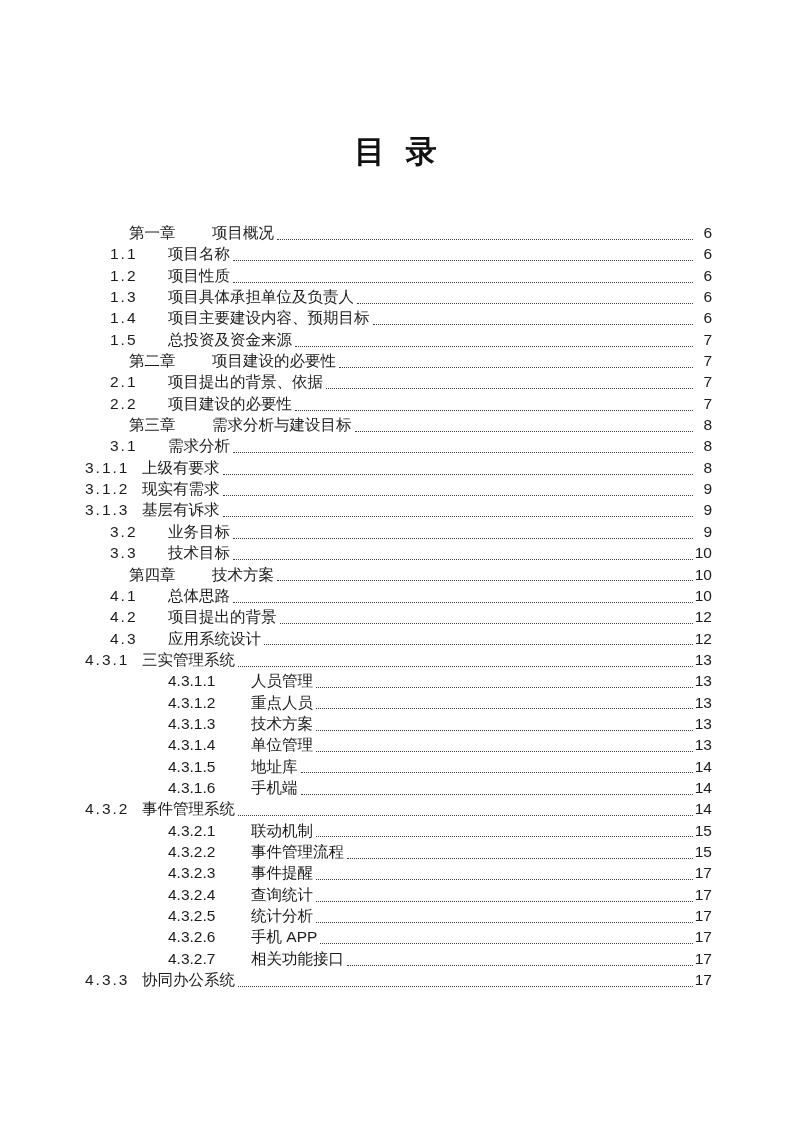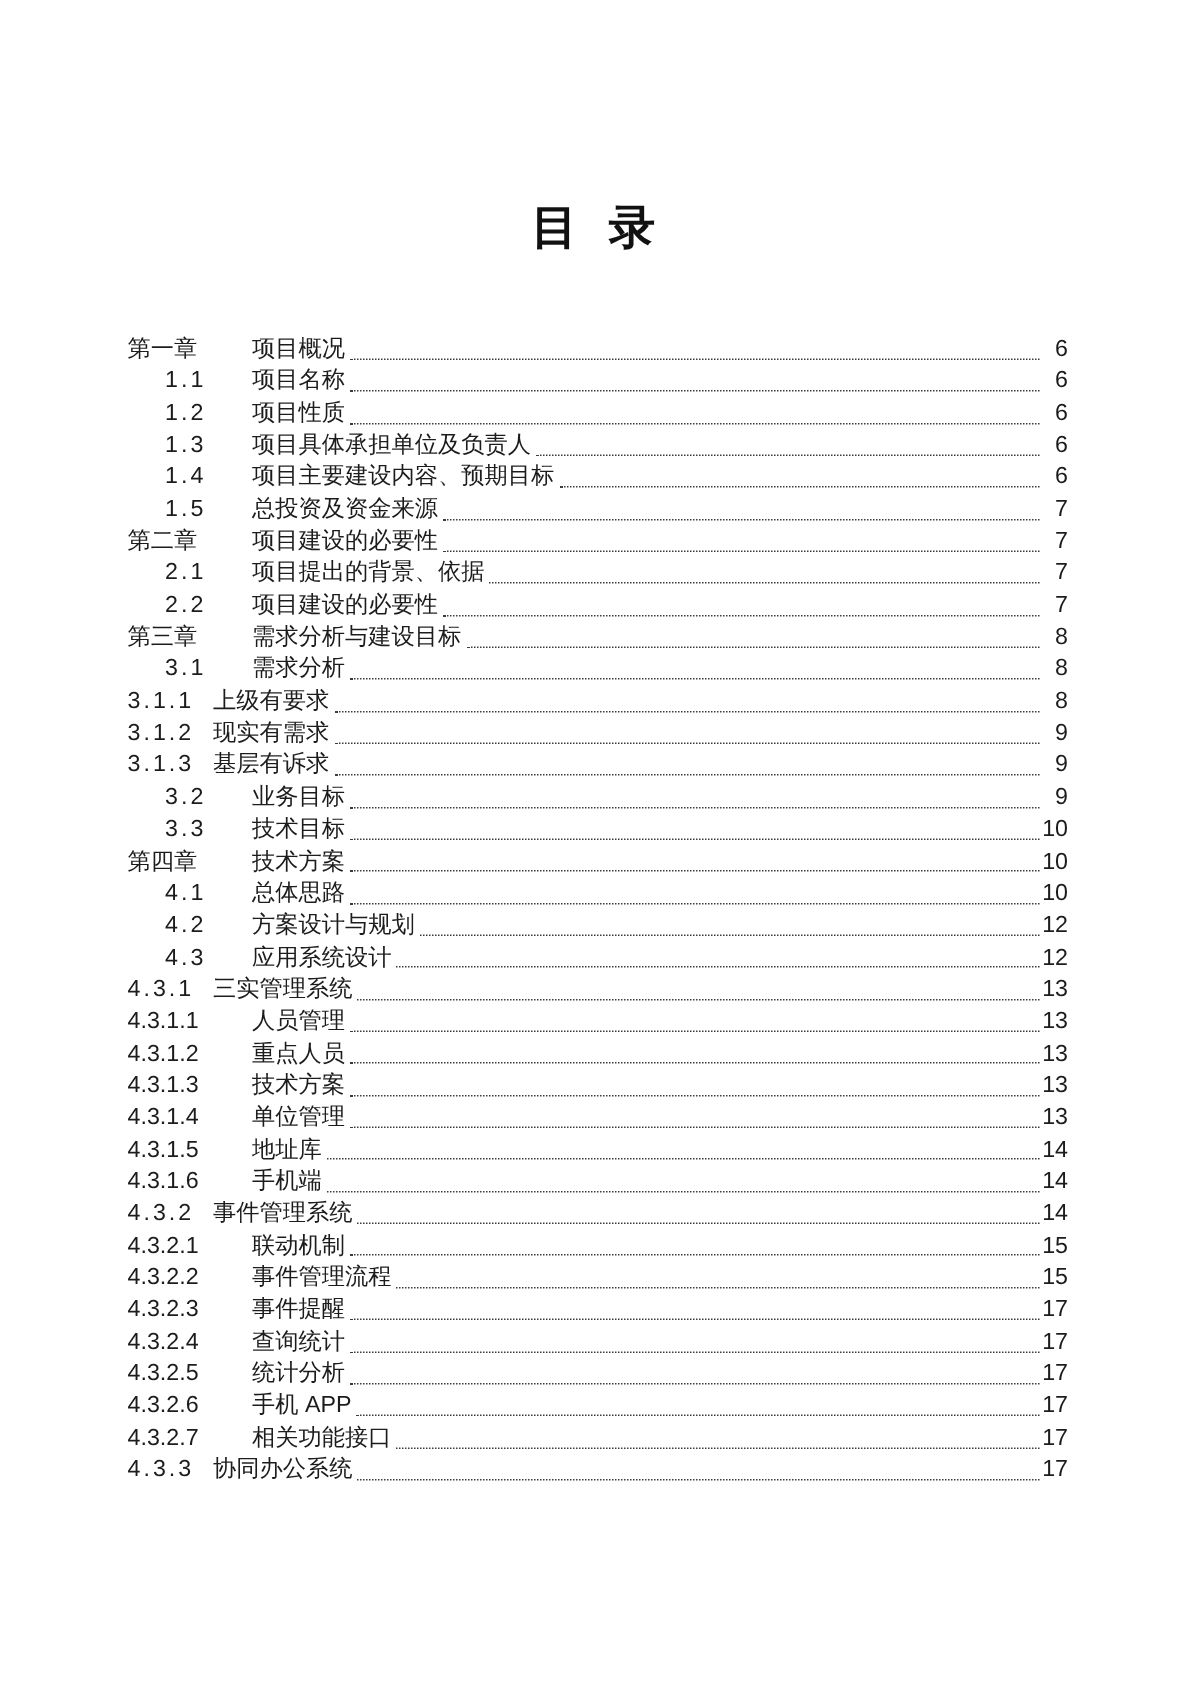--- a/index.html
+++ b/index.html
@@ -34,24 +34,24 @@
     font-size: 15.5px;
   }
   .row {
     display: flex;
     align-items: stretch;
     height: 21.35px;
     line-height: 21.35px;
     white-space: pre;
   }
   .num { flex: none; }
-  .lv1 .num { width: 83px; }
+  .lv1 .num { width: 83px; margin-left: 44px; }
   .lv2 .num { margin-left: 25px; width: 58px; letter-spacing: 2px; }
   .lv3 .num { width: 57px; letter-spacing: 2px; }
-  .lv4 .num { width: 83px; }
+  .lv4 .num { margin-left: 83px; width: 83px; }
   .ttl { flex: none; }
   .leader {
     flex: 1;
     border-bottom: 1.5px dotted #3c3c3c;
     margin: 0 2px 3.5px 3px;
     min-width: 10px;
   }
   .pg {
     flex: none;
     min-width: 17px;
@@ -168,21 +168,21 @@
     <span class="pg">10</span>
   </div>
       <div class="row lv2">
     <span class="num">4.1</span>
     <span class="ttl">总体思路</span>
     <span class="leader"></span>
     <span class="pg">10</span>
   </div>
       <div class="row lv2">
     <span class="num">4.2</span>
-    <span class="ttl">方案设计与规划</span>
+    <span class="ttl">项目提出的背景</span>
     <span class="leader"></span>
     <span class="pg">12</span>
   </div>
       <div class="row lv2">
     <span class="num">4.3</span>
     <span class="ttl">应用系统设计</span>
     <span class="leader"></span>
     <span class="pg">12</span>
   </div>
       <div class="row lv3">

